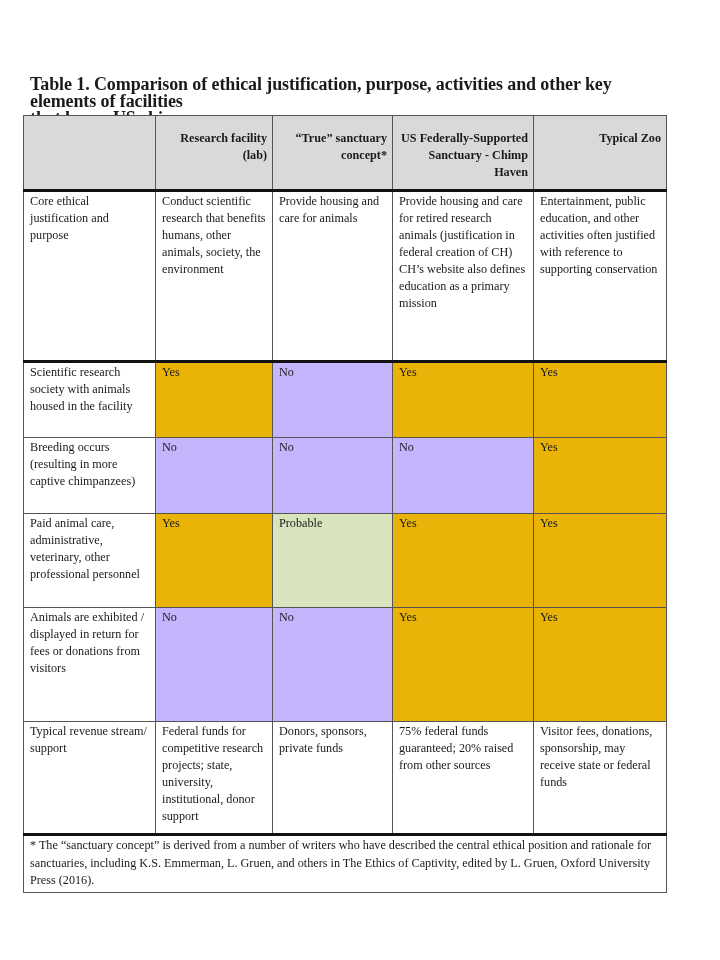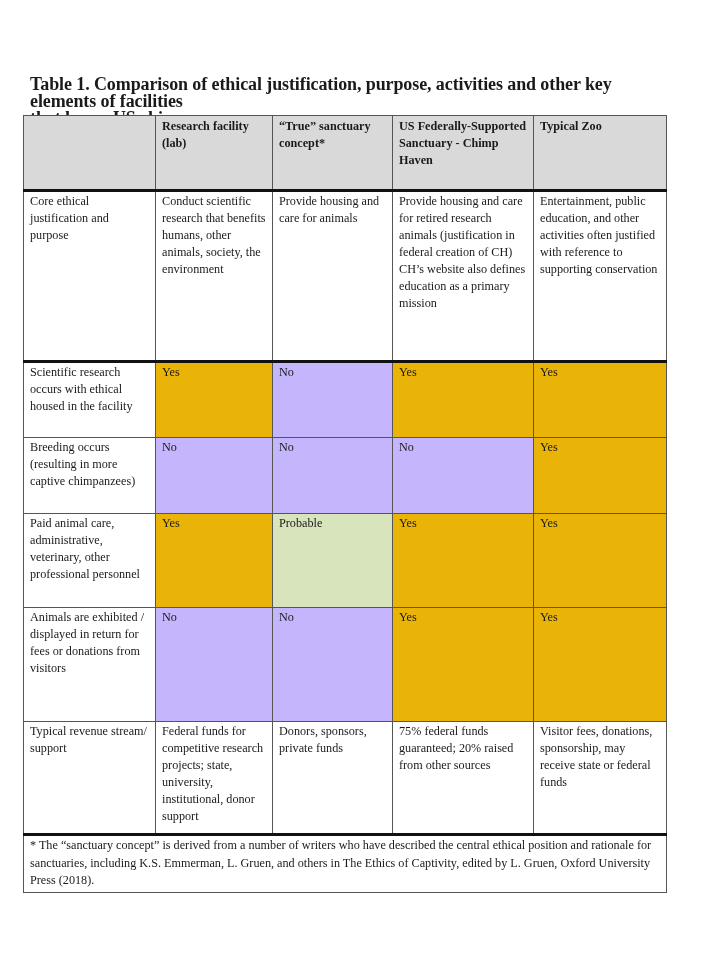--- a/index.html
+++ b/index.html
@@ -4,21 +4,21 @@
   <style>
     html, body { margin: 0; padding: 0; background: #ffffff; }
     body { width: 720px; height: 960px; position: relative; overflow: hidden;
       font-family: "Liberation Serif", "DejaVu Serif", serif; color: #1a1a1a; }
     .caption { position: absolute; left: 30px; top: 76px; width: 640px;
       font-size: 18px; font-weight: bold; line-height: 17px; letter-spacing: -0.1px; }
     table.cmp { position: absolute; left: 23px; top: 115px; width: 643px;
       border-collapse: collapse; table-layout: fixed; font-size: 12.2px; line-height: 17px; }
     table.cmp td, table.cmp th { border: 1.5px solid #555; vertical-align: top;
       padding: 1px 5px 2px 6px; text-align: left; font-weight: normal; }
-    table.cmp th { background: #d9d9d9; text-align: left; font-weight: bold; padding-top: 2px; }
+    table.cmp th { background: #d9d9d9; text-align: right; font-weight: bold; padding-top: 14px; }
     table.cmp tr.thick-top td { border-top: 3px solid #111; }
     .c-white { background: #ffffff; }
     .c-green { background: #eab308; }
     .c-orange { background: #c4b5fd; }
     .c-light { background: #d8e4bc; }
     td.foot { font-size: 12.2px; line-height: 17.5px; padding: 2px 6px 4px 6px; border-top: 3px solid #111 !important; }
   </style>
 </head>
 <body>
 
@@ -44,21 +44,21 @@
     <th>Typical Zoo</th>
   </tr>
   <tr class="thick-top" style="height:171px">
     <td class="c-white">Core ethical justification and purpose</td>
     <td class="c-white">Conduct scientific research that benefits humans, other animals, society, the environment</td>
     <td class="c-white">Provide housing and care for animals</td>
     <td class="c-white">Provide housing and care for retired research animals (justification in federal creation of CH) CH’s website also defines education as a primary mission</td>
     <td class="c-white">Entertainment, public education, and other activities often justified with reference to supporting conservation</td>
   </tr>
   <tr class="thick-top" style="height:76px">
-    <td class="c-white">Scientific research occurs with ethical housed in the facility</td>
+    <td class="c-white">Scientific research society with animals housed in the facility</td>
     <td class="c-green">Yes</td>
     <td class="c-orange">No</td>
     <td class="c-green">Yes</td>
     <td class="c-green">Yes</td>
   </tr>
   <tr style="height:76px">
     <td class="c-white">Breeding occurs (resulting in more captive chimpanzees)</td>
     <td class="c-orange">No</td>
     <td class="c-orange">No</td>
     <td class="c-orange">No</td>
@@ -79,16 +79,16 @@
     <td class="c-green">Yes</td>
   </tr>
   <tr style="height:113px">
     <td class="c-white">Typical revenue stream/ support</td>
     <td class="c-white">Federal funds for competitive research projects; state, university, institutional, donor support</td>
     <td class="c-white">Donors, sponsors, private funds</td>
     <td class="c-white">75% federal funds guaranteed; 20% raised from other sources</td>
     <td class="c-white">Visitor fees, donations, sponsorship, may receive state or federal funds</td>
   </tr>
   <tr style="height:57px">
-    <td colspan="5" class="foot c-white">* The “sanctuary concept” is derived from a number of writers who have described the central ethical position and rationale for sanctuaries, including K.S. Emmerman, L. Gruen, and others in The Ethics of Captivity, edited by L. Gruen, Oxford University Press (2018).</td>
+    <td colspan="5" class="foot c-white">* The “sanctuary concept” is derived from a number of writers who have described the central ethical position and rationale for sanctuaries, including K.S. Emmerman, L. Gruen, and others in The Ethics of Captivity, edited by L. Gruen, Oxford University Press (2016).</td>
   </tr>
 </tbody>
   </table>
 
 </body></html>

